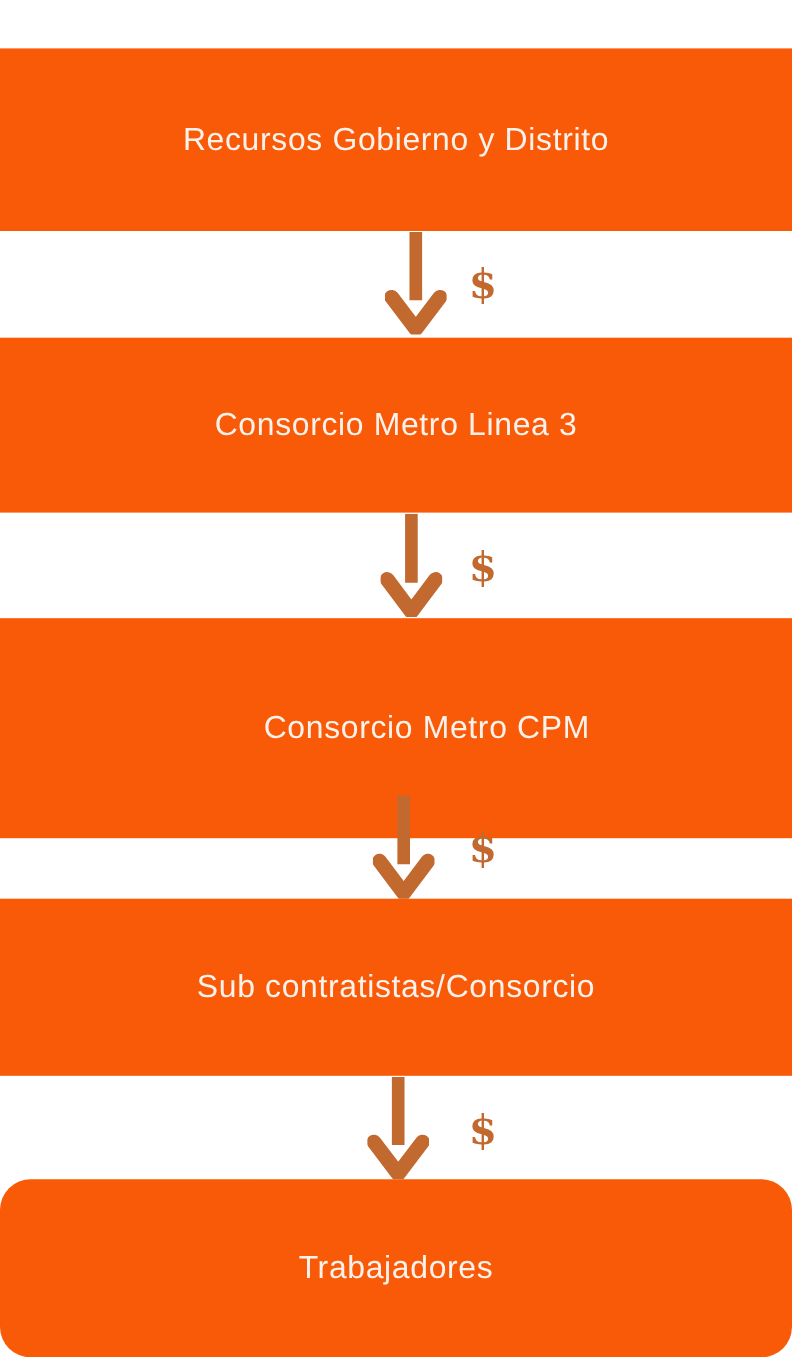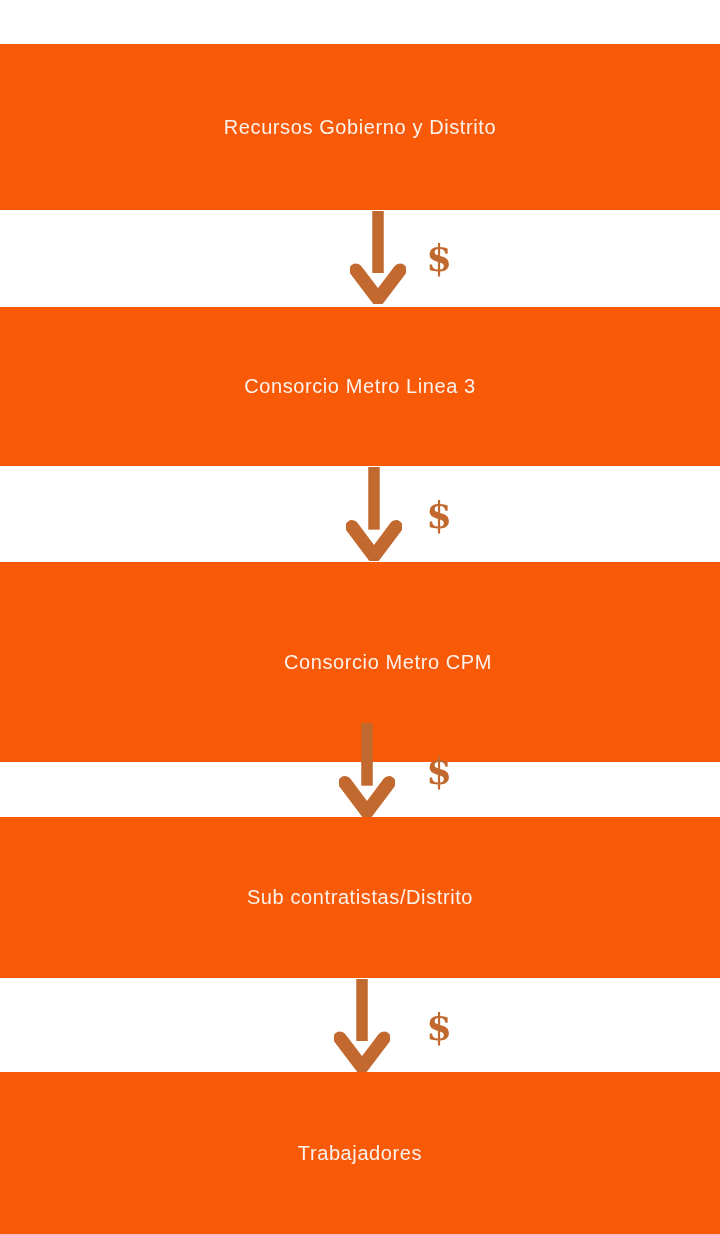--- a/index.html
+++ b/index.html
@@ -17,30 +17,30 @@
   .band {
     position: absolute;
     left: 0; width: 720px;
     background: var(--band, #F85A08);
     display: flex;
     align-items: center;
     justify-content: center;
   }
   .band-label {
     color: var(--label, #FBF2EC);
-    font-size: 20px;
+    font-size: 29px;
     font-weight: 400;
     letter-spacing: 0.6px;
     white-space: nowrap;
   }
   .band-1 { top: 44px;   height: 166px; }
   .band-2 { top: 307px;  height: 159px; }
   .band-3 { top: 562px;  height: 200px; padding-left: 28px; }
   .band-4 { top: 817px;  height: 161px; }
-  .band-5 { top: 1072px; height: 162px; }
+  .band-5 { top: 1072px; height: 162px; border-radius: 28px; }
   .arrow {
     position: absolute;
     width: 56px;
     color: var(--flow, #C2692F);
   }
   .arrow svg { display: block; width: 100%; height: 100%; }
   .arrow-1 { left: 350px; top: 211px; height: 93px; }
   .arrow-2 { left: 346px; top: 467px; height: 94px; }
   .arrow-3 { left: 339px; top: 723px; height: 94px; }
   .arrow-4 { left: 334px; top: 979px; height: 93px; }
@@ -96,21 +96,21 @@
 
   <div class="arrow arrow-3">
     <svg viewBox="0 0 56 96" preserveAspectRatio="none" fill="none" stroke="currentColor">
       <path d="M28 0 V64" stroke-width="11.5" stroke-linecap="butt"></path>
       <path d="M6 61 L28 91 L50 61" stroke-width="13.5" stroke-linecap="round" stroke-linejoin="round"></path>
     </svg>
   </div>
   <div class="dollar dollar-3">$</div>
 
   <div class="band band-4">
-    <span class="band-label">Sub contratistas/Distrito</span>
+    <span class="band-label">Sub contratistas/Consorcio</span>
   </div>
 
   <div class="arrow arrow-4">
     <svg viewBox="0 0 56 96" preserveAspectRatio="none" fill="none" stroke="currentColor">
       <path d="M28 0 V64" stroke-width="11.5" stroke-linecap="butt"></path>
       <path d="M6 61 L28 91 L50 61" stroke-width="13.5" stroke-linecap="round" stroke-linejoin="round"></path>
     </svg>
   </div>
   <div class="dollar dollar-4">$</div>
 

